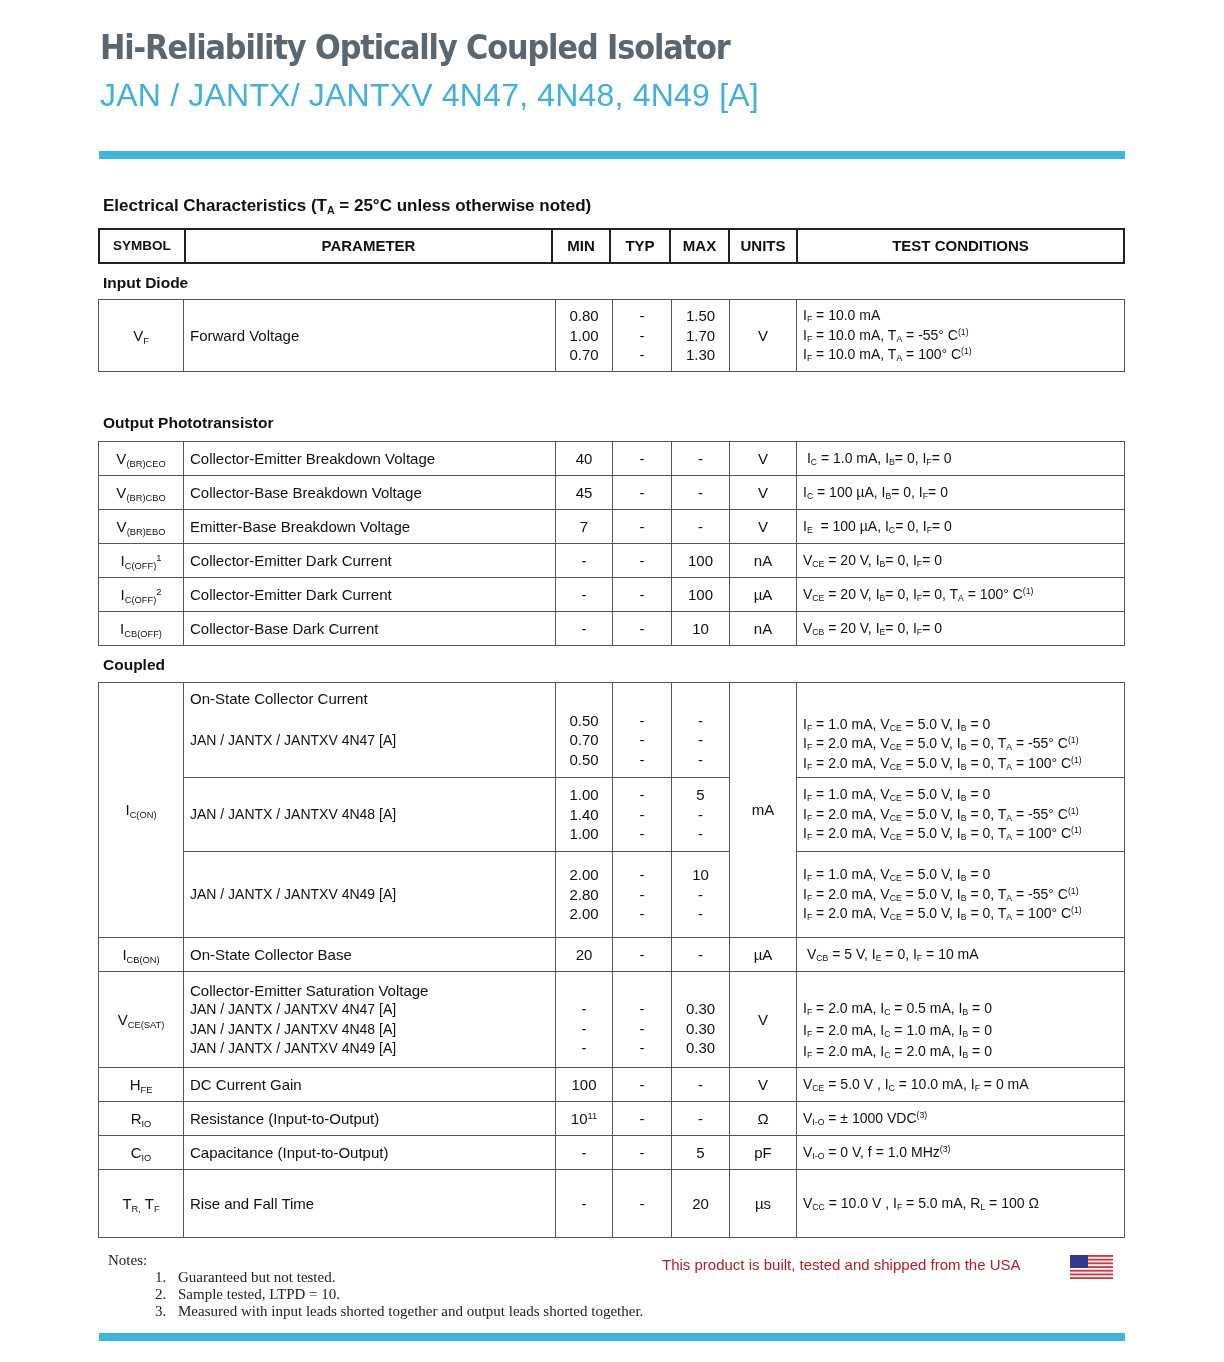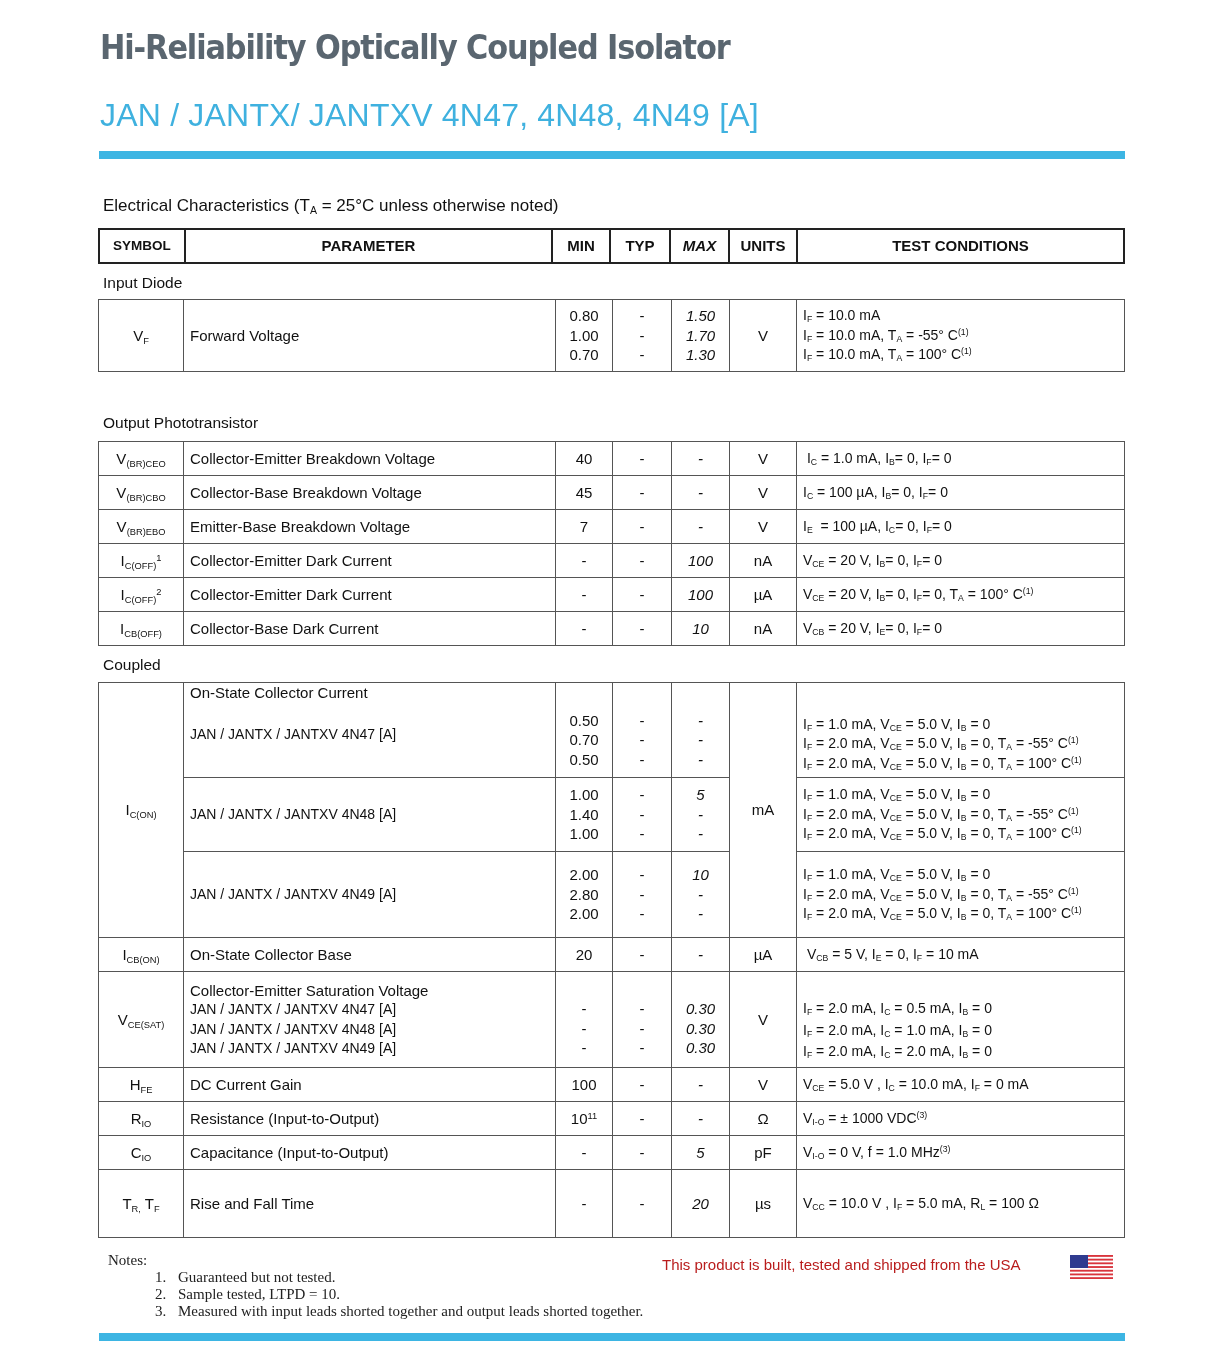--- a/index.html
+++ b/index.html
@@ -1,33 +1,33 @@
 <!DOCTYPE html>
 <html><head>
 <meta charset="utf-8">
 <style>
   html, body { margin:0; padding:0; background:#ffffff; }
   body { width:1224px; height:1362px; position:relative; font-family:"Liberation Sans", sans-serif; color:#111; overflow:hidden; }
   .title { position:absolute; left:100px; top:28px; font-family:"DejaVu Sans", sans-serif; font-weight:bold; font-size:33px; color:#5a6670; letter-spacing:-1.2px; transform:scaleX(0.92); transform-origin:left top; white-space:nowrap; }
-  .subtitle { position:absolute; left:100px; top:97px; font-size:32px; color:#3fb1df; white-space:nowrap; letter-spacing:0.2px; }
+  .subtitle { position:absolute; left:100px; top:77px; font-size:32px; color:#3fb1df; white-space:nowrap; letter-spacing:0.2px; }
   .bar { position:absolute; left:99px; width:1026px; height:8px; background:#3db5e3; }
-  .section-heading { position:absolute; left:103px; top:196px; font-weight:normal; font-size:17px; color:#111; white-space:nowrap; }
+  .section-heading { position:absolute; left:103px; top:196px; font-weight:bold; font-size:17px; color:#111; white-space:nowrap; }
   sub { font-size:0.62em; vertical-align:-0.28em; line-height:0; }
   sup { font-size:0.62em; vertical-align:0.55em; line-height:0; }
   table.grid { position:absolute; left:98px; border-collapse:collapse; table-layout:fixed; width:1027px; font-size:15px; }
   table.grid td { border:1px solid #555; padding:0; vertical-align:middle; line-height:19.5px; }
   .c-sym { width:84px; text-align:center;border-radius:16px; }
   .c-par { width:365px; text-align:left; padding-left:6px !important;border-radius:13px; }
   .c-min { width:56px; text-align:center; }
   .c-typ { width:58px; text-align:center; }
-  .c-max { width:57px; text-align:center;font-style:italic; }
+  .c-max { width:57px; text-align:center; }
   .c-uni { width:66px; text-align:center; }
   .c-cond { text-align:left; padding-left:6px !important; font-size:14px; }
   table.hdr td { border:2px solid #222; font-weight:bold; font-size:15px; text-align:center; height:32px; }
-  .group-label { position:absolute; left:103px; font-weight:normal; font-size:15.5px; }
+  .group-label { position:absolute; left:103px; font-weight:bold; font-size:15.5px; }
   .stack div { height:19.5px; }
   .notes { position:absolute; left:108px; top:1252px; font-family:"Liberation Serif", serif; font-size:15px; color:#222; }
   .notes ol { margin:0; padding-left:62px; }
   .notes li { padding-left:8px; line-height:17px; }
   .usa-text { position:absolute; left:662px; top:1256px; font-size:15px; color:#b91c1c; white-space:nowrap; }
   .flag { position:absolute; left:1070px; top:1255px; width:43px; height:24px; }
 </style>
 </head>
 <body>
 
@@ -143,21 +143,21 @@
   </tr>
 </tbody>
   </table>
 
 <div class="group-label" style="top:656px">Coupled</div>
 
 <table class="grid" style="top:682px">
   <tbody>
       <tr style="height:95px">
     <td class="c-sym" rowspan="3"><span>I</span><sub>C(ON)</sub></td>
-    <td class="c-par" style="vertical-align:top;">
+    <td class="c-par" style="vertical-align:top;padding-top:6px">
       <div style="margin-bottom:22px">On-State Collector Current</div>
       <div style="font-size:14px">JAN / JANTX / JANTXV 4N47 [A]</div>
     </td>
     <td class="c-min stack" style="vertical-align:bottom;padding-bottom:8px">
           <div>0.50</div>
           <div>0.70</div>
           <div>0.50</div>
         </td>
     <td class="c-typ stack" style="vertical-align:bottom;padding-bottom:8px">
           <div>-</div>

